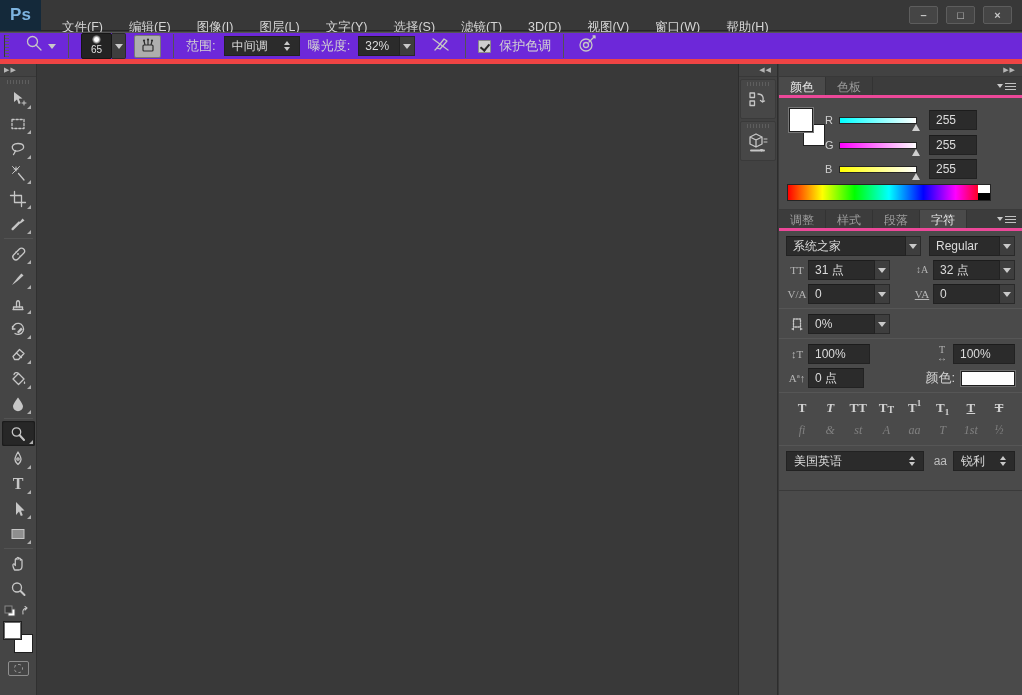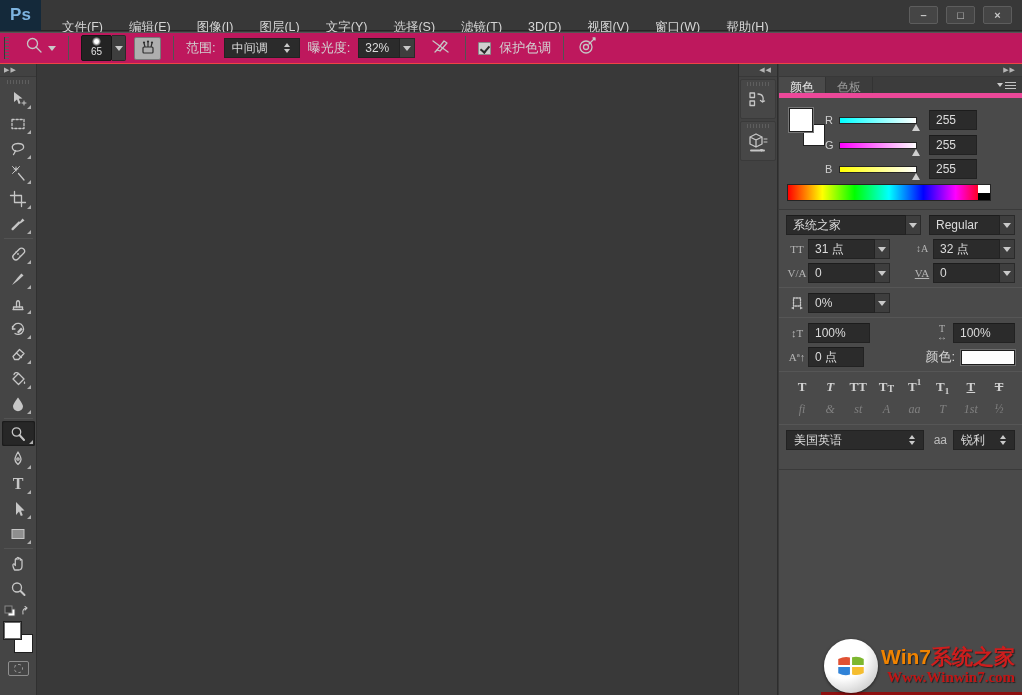--- a/index.html
+++ b/index.html
@@ -12,22 +12,22 @@
               background:#383838; border-bottom:1px solid #262626; display:flex; align-items:center; }
   #ps-logo { width:41px; height:31px; background:#14293a; color:#7db4e0; font-weight:bold;
              font-size:17px; display:flex; align-items:center; justify-content:center; }
   #menubar { display:flex; align-items:center; margin-left:8px; }
   .menu-item { color:#d6d6d6; font-size:12.5px; padding:0 13px; line-height:31px; cursor:default;margin-top:24px; }
   #win-buttons { margin-left:auto; display:flex; gap:8px; padding-right:10px; }
   .win-btn { width:29px; height:18px; background:#454545; border:1px solid #5d5d5d; border-radius:2px;
              color:#c9c9c9; font-size:11px; font-weight:bold; display:flex; align-items:center; justify-content:center; }
 
   
-  #optionsbar { position:absolute; left:0; top:32px; width:1022px; height:32px; background:#be185d;
-                border-top:1px solid #555; border-bottom:1px solid #ef4444;
+  #optionsbar { position:absolute; left:0; top:32px; width:1022px; height:32px; background:#6d28d9;
+                border-top:1px solid #555; border-bottom:5px solid #ef4444;
                 display:flex; align-items:center; gap:8px; padding-left:4px; }
   .grip-v { width:5px; height:22px;
             background:repeating-linear-gradient(to bottom,#5c5c5c 0 1px,transparent 1px 3px);
             border-left:1px solid #383838; }
   .ob-sep { width:1px; height:24px; background:#383838; border-right:1px solid #535353; margin:0 4px; }
   .ob-label { color:#d2d2d2; font-size:13px; white-space:nowrap; }
   .field { height:20px; background:#2b2b2b; border:1px solid #222; border-top-color:#1c1c1c;
            color:#dcdcdc; font-size:12px; display:flex; align-items:center; padding:0 6px; }
   .dbtn { width:15px; height:20px; background:#3e3e3e; border:1px solid #2a2a2a; border-left:none;
           display:flex; align-items:center; justify-content:center; }
@@ -86,21 +86,21 @@
                border-left:1px solid #2d2d2d; border-right:1px solid #2d2d2d;
                display:flex; flex-direction:column; align-items:center; }
   #dockstrip .strip-head { justify-content:flex-end; padding-right:5px; }
   .dock-btn { width:36px; height:40px; margin-top:2px; background:#474747; border:1px solid #3a3a3a;
               border-radius:2px; display:flex; flex-direction:column; align-items:center; }
   .dock-btn svg { margin-top:2px; }
 
   
   #panels { position:absolute; left:779px; top:64px; width:243px; height:631px; background:#4a4a4a; }
   #panels .strip-head { justify-content:flex-end; padding-right:6px; }
-  .tabbar { height:21px; background:#3c3c3c; border-bottom:5px solid #ec4899; display:flex; align-items:stretch; }
+  .tabbar { height:21px; background:#3c3c3c; border-bottom:3px solid #ec4899; display:flex; align-items:stretch; }
   .tab { padding:0 11px; font-size:12px; line-height:21px; color:#9b9b9b; border-right:1px solid #333; }
   .tab.active { background:#4a4a4a; color:#e6e6e6; }
   .pmenu { margin-left:auto; color:#c3c3c3; display:flex; align-items:center; padding-right:6px; gap:2px; }
   .pmenu .tri-down { border-left-width:3px; border-right-width:3px; border-top-width:4px; }
   .pmenu .bars { width:11px; height:7px;
                  background:repeating-linear-gradient(to bottom,#c3c3c3 0 1px,transparent 1px 3px); }
 
   
   #color-body { position:relative; height:112px; border-bottom:1px solid #3a3a3a; }
   #cp-swatches { position:absolute; left:10px; top:10px; width:44px; height:44px; }
@@ -480,20 +480,30 @@
           <span class="field ch-val">255</span>
         </div>
         <div id="spectrum">
           <span id="spec-white"></span>
           <span id="spec-black"></span>
         </div>
       </div>
     </div>
 
     <div>
+      <div class="tabbar">
+        <span class="tab">调整</span>
+        <span class="tab">样式</span>
+        <span class="tab">段落</span>
+        <span class="tab active">字符</span>
+        <span class="pmenu">
+            <span class="tri-down"></span>
+            <span class="bars"></span>
+          </span>
+      </div>
       <div id="char-body">
 
         <div class="c-row">
           <div style="display:flex;flex:1;">
             <span class="field" style="flex:1;">系统之家</span>
             <span class="dbtn">
                 <span class="tri-down"></span>
               </span>
           </div>
           <span style="width:8px;"></span>
@@ -646,29 +656,14 @@
           </div>
         </div>
       </div>
     </div>
 
     <div style="height:181px;">
       <div id="layers-body"></div>
     </div>
   </div>
 
-  <div id="watermark">
-    <div id="wm-redline"></div>
-    <div id="wm-orb">
-      <svg width="34" height="34" viewBox="0 0 32 32">
-        <path d="M4 9.5 Q10 6.5 15 8 L15 15 L4 15 Z" fill="#e05133"></path>
-        <path d="M17 7.7 Q23 6.3 28 9.3 L28 15 L17 15 Z" fill="#7db72f"></path>
-        <path d="M4 17 L15 17 L15 24 Q10 25.8 4 22.8 Z" fill="#3083d8"></path>
-        <path d="M17 17 L28 17 L28 22.6 Q23 25.6 17 24 Z" fill="#f5bd2f"></path>
-      </svg>
-    </div>
-    <div id="wm-title">
-      <span class="w7">Win7</span><span class="sx">系统之家</span>
-    </div>
-    <div id="wm-url">Www.Winwin7.com</div>
-  </div>
 
 </div>
 
 </body></html>

